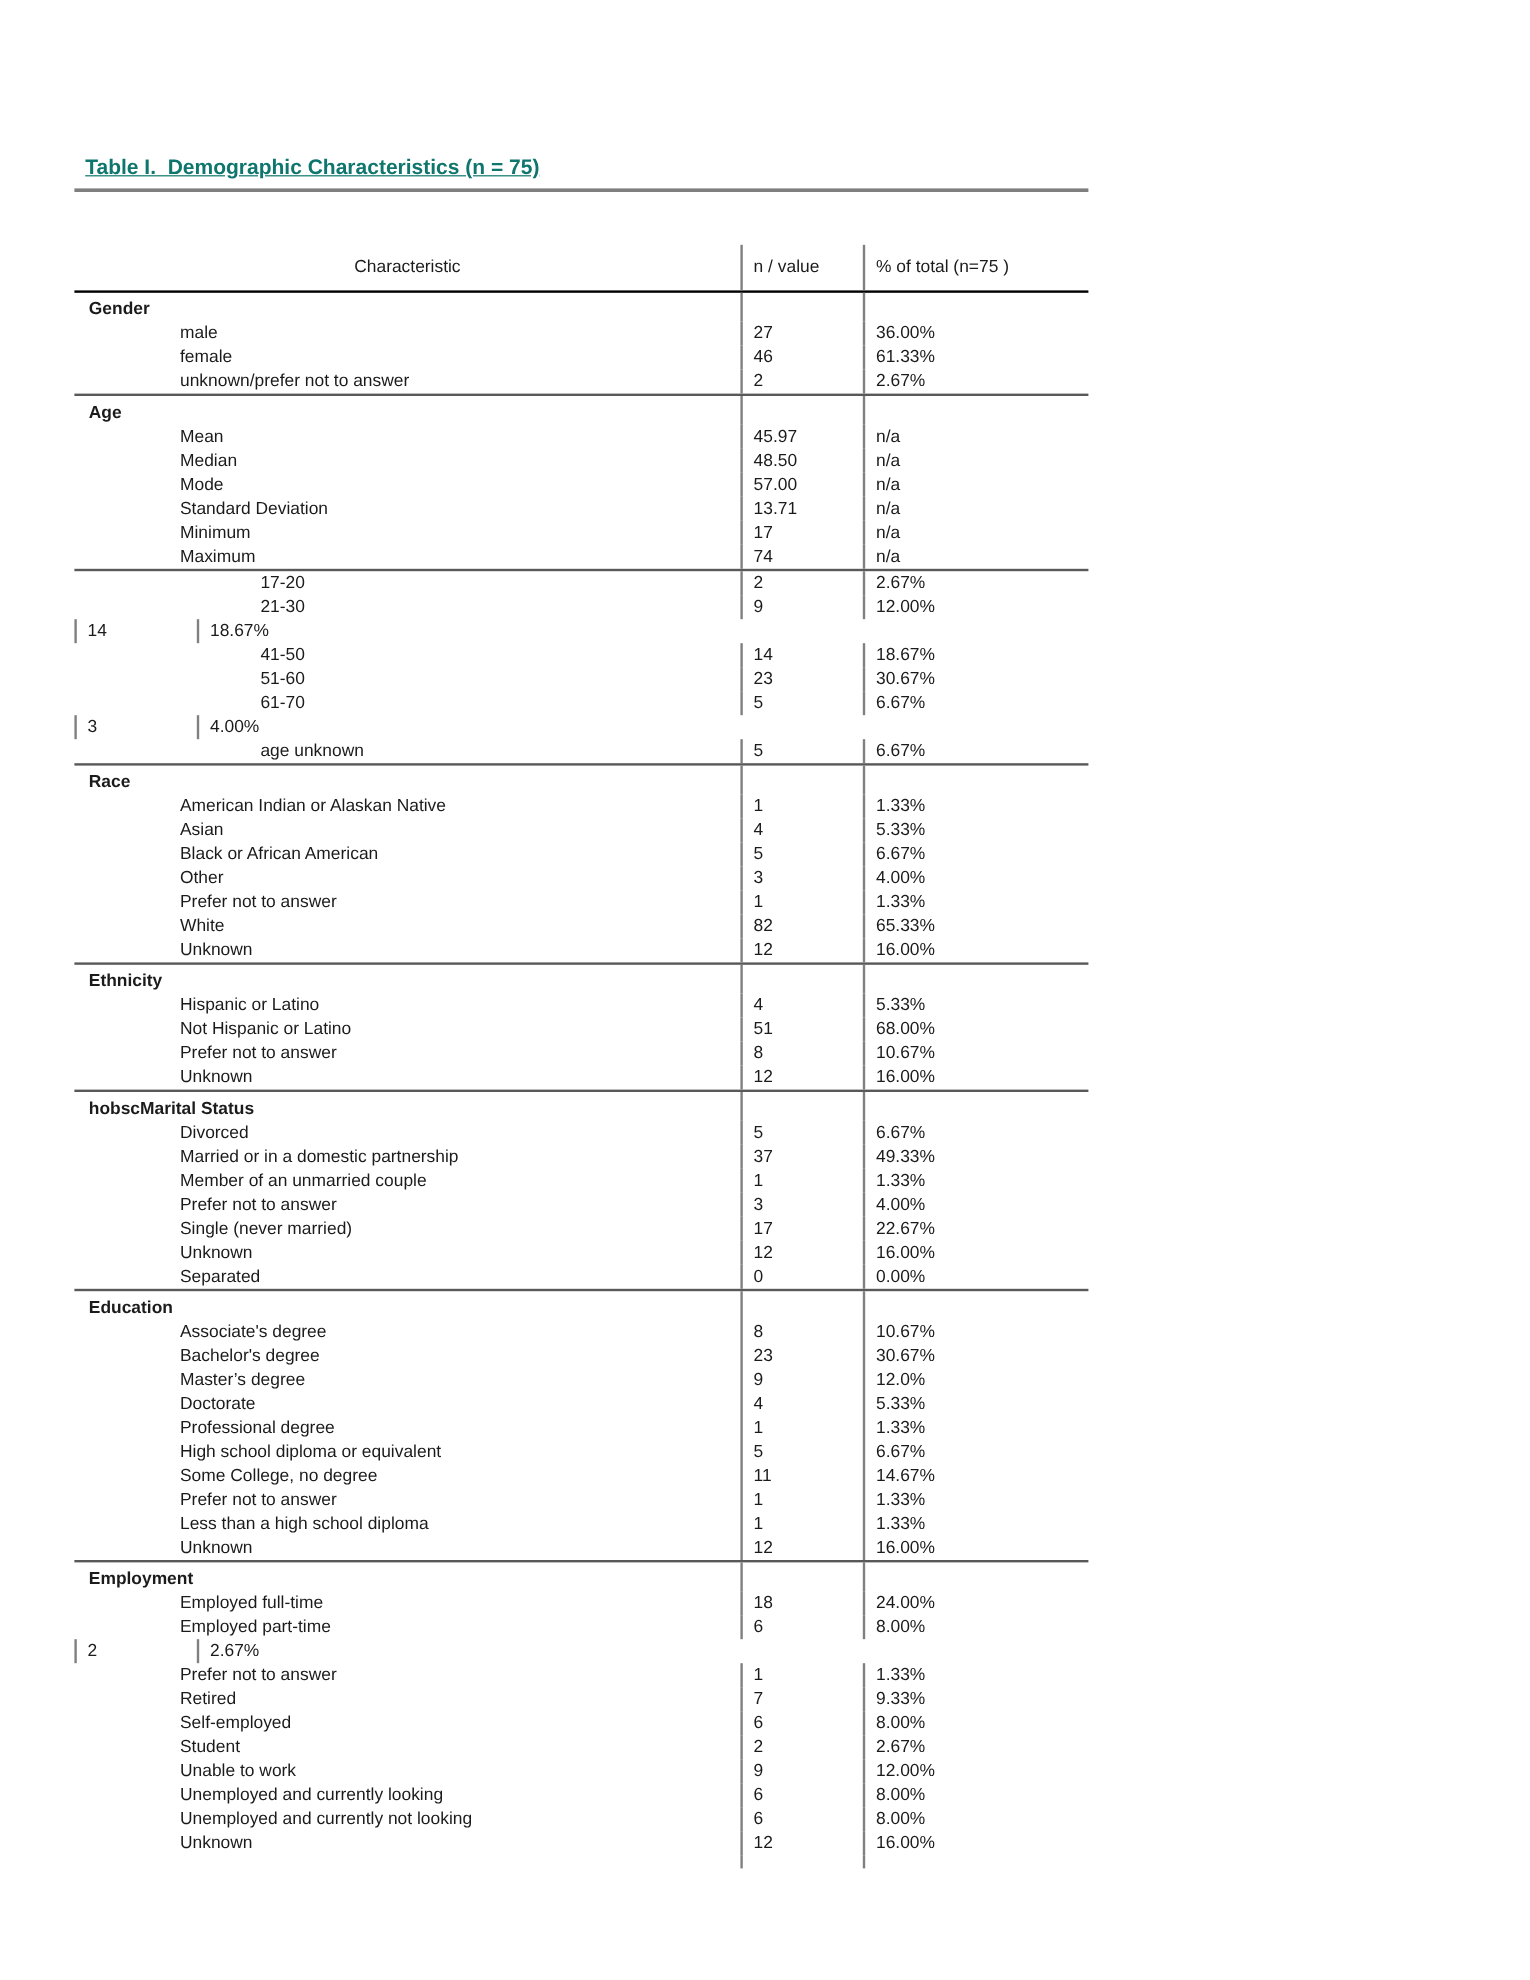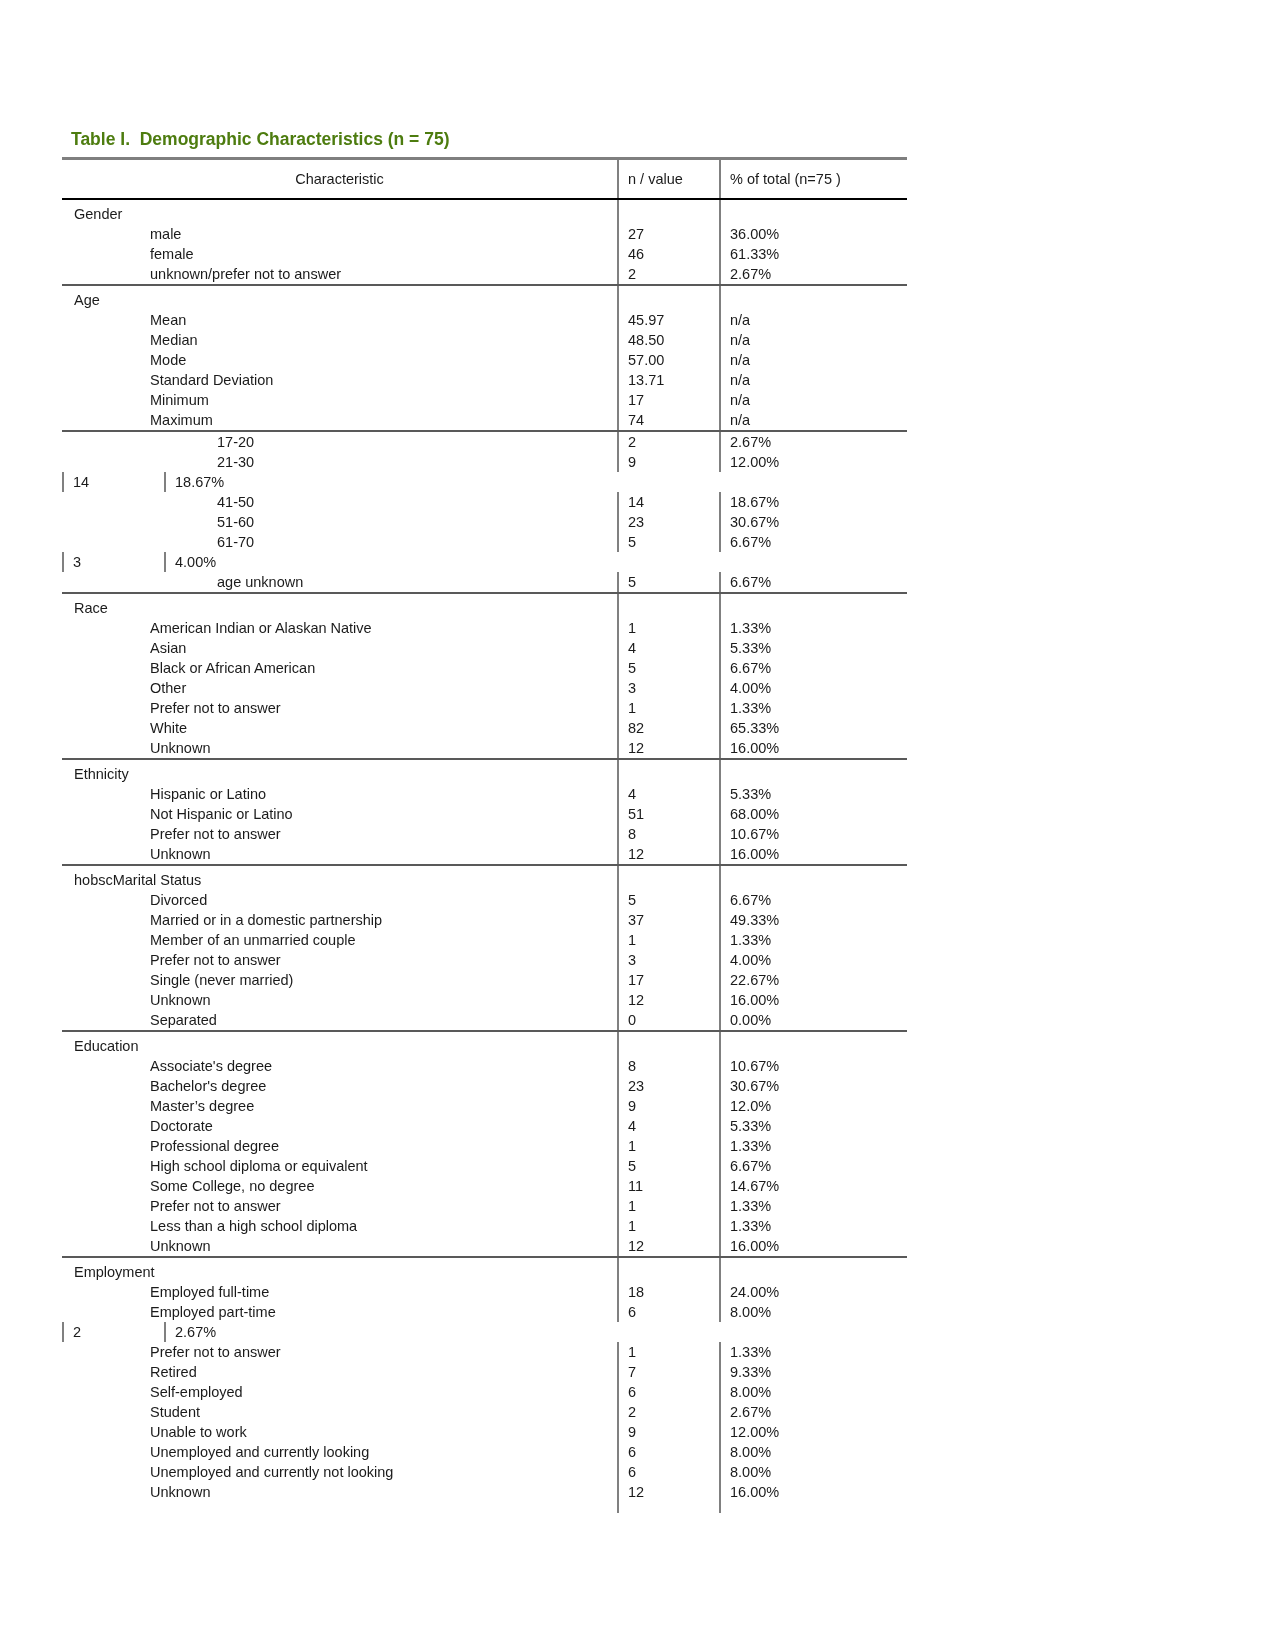--- a/index.html
+++ b/index.html
@@ -10,53 +10,55 @@
   body {
     width: 1275px;
     height: 1650px;
     font-family: "Liberation Sans", sans-serif;
     color: #1b1b1b;
     position: relative;
   }
   .title {
     font-size: 17.5px;
     font-weight: bold;
-    color: #4d7c0f;
+    color: #0f766e;
     margin: 0;
     padding: 128px 0 0 71px;
     white-space: pre;
     line-height: 22px;
+    text-decoration: underline;
   }
   .demo-table {
     margin: 7px 0 0 62px;
     width: 845px;
     border-top: 3px solid #7f7f7f;
     font-size: 14.5px;
   }
   .row { display: flex; }
   .c1, .c2, .c3 { box-sizing: border-box; overflow: hidden; white-space: pre; }
   .c1 { width: 555px; }
   .c2 { width: 102px; }
   .c3 { width: 188px; }
   .c2, .c3 {
     border-left: 2px solid #808080;
     padding-left: 9px;
   }
   .thead {
     height: 38px;
     border-bottom: 2px solid #000000;
+    margin-top: 44px;
   }
   .thead > div { line-height: 38px; }
   .thead .c1 { text-align: center; }
   .body-row { height: 20px; }
   .body-row > div { line-height: 20px; }
   .section-header-row { height: 24px; }
   .section-header-row > div { line-height: 28px; }
   .section.sep { border-top: 2px solid #595959; }
-  .ind0 { padding-left: 12px; }
+  .ind0 { padding-left: 12px; font-weight: bold; }
   .ind1 { padding-left: 88px; }
   .ind2 { padding-left: 155px; }
   .stub-row { height: 11px; }
 </style>
 </head>
 <body>
 
 <div class="page">
   <h1 class="title">Table I.  Demographic Characteristics (n = 75)</h1>
 

